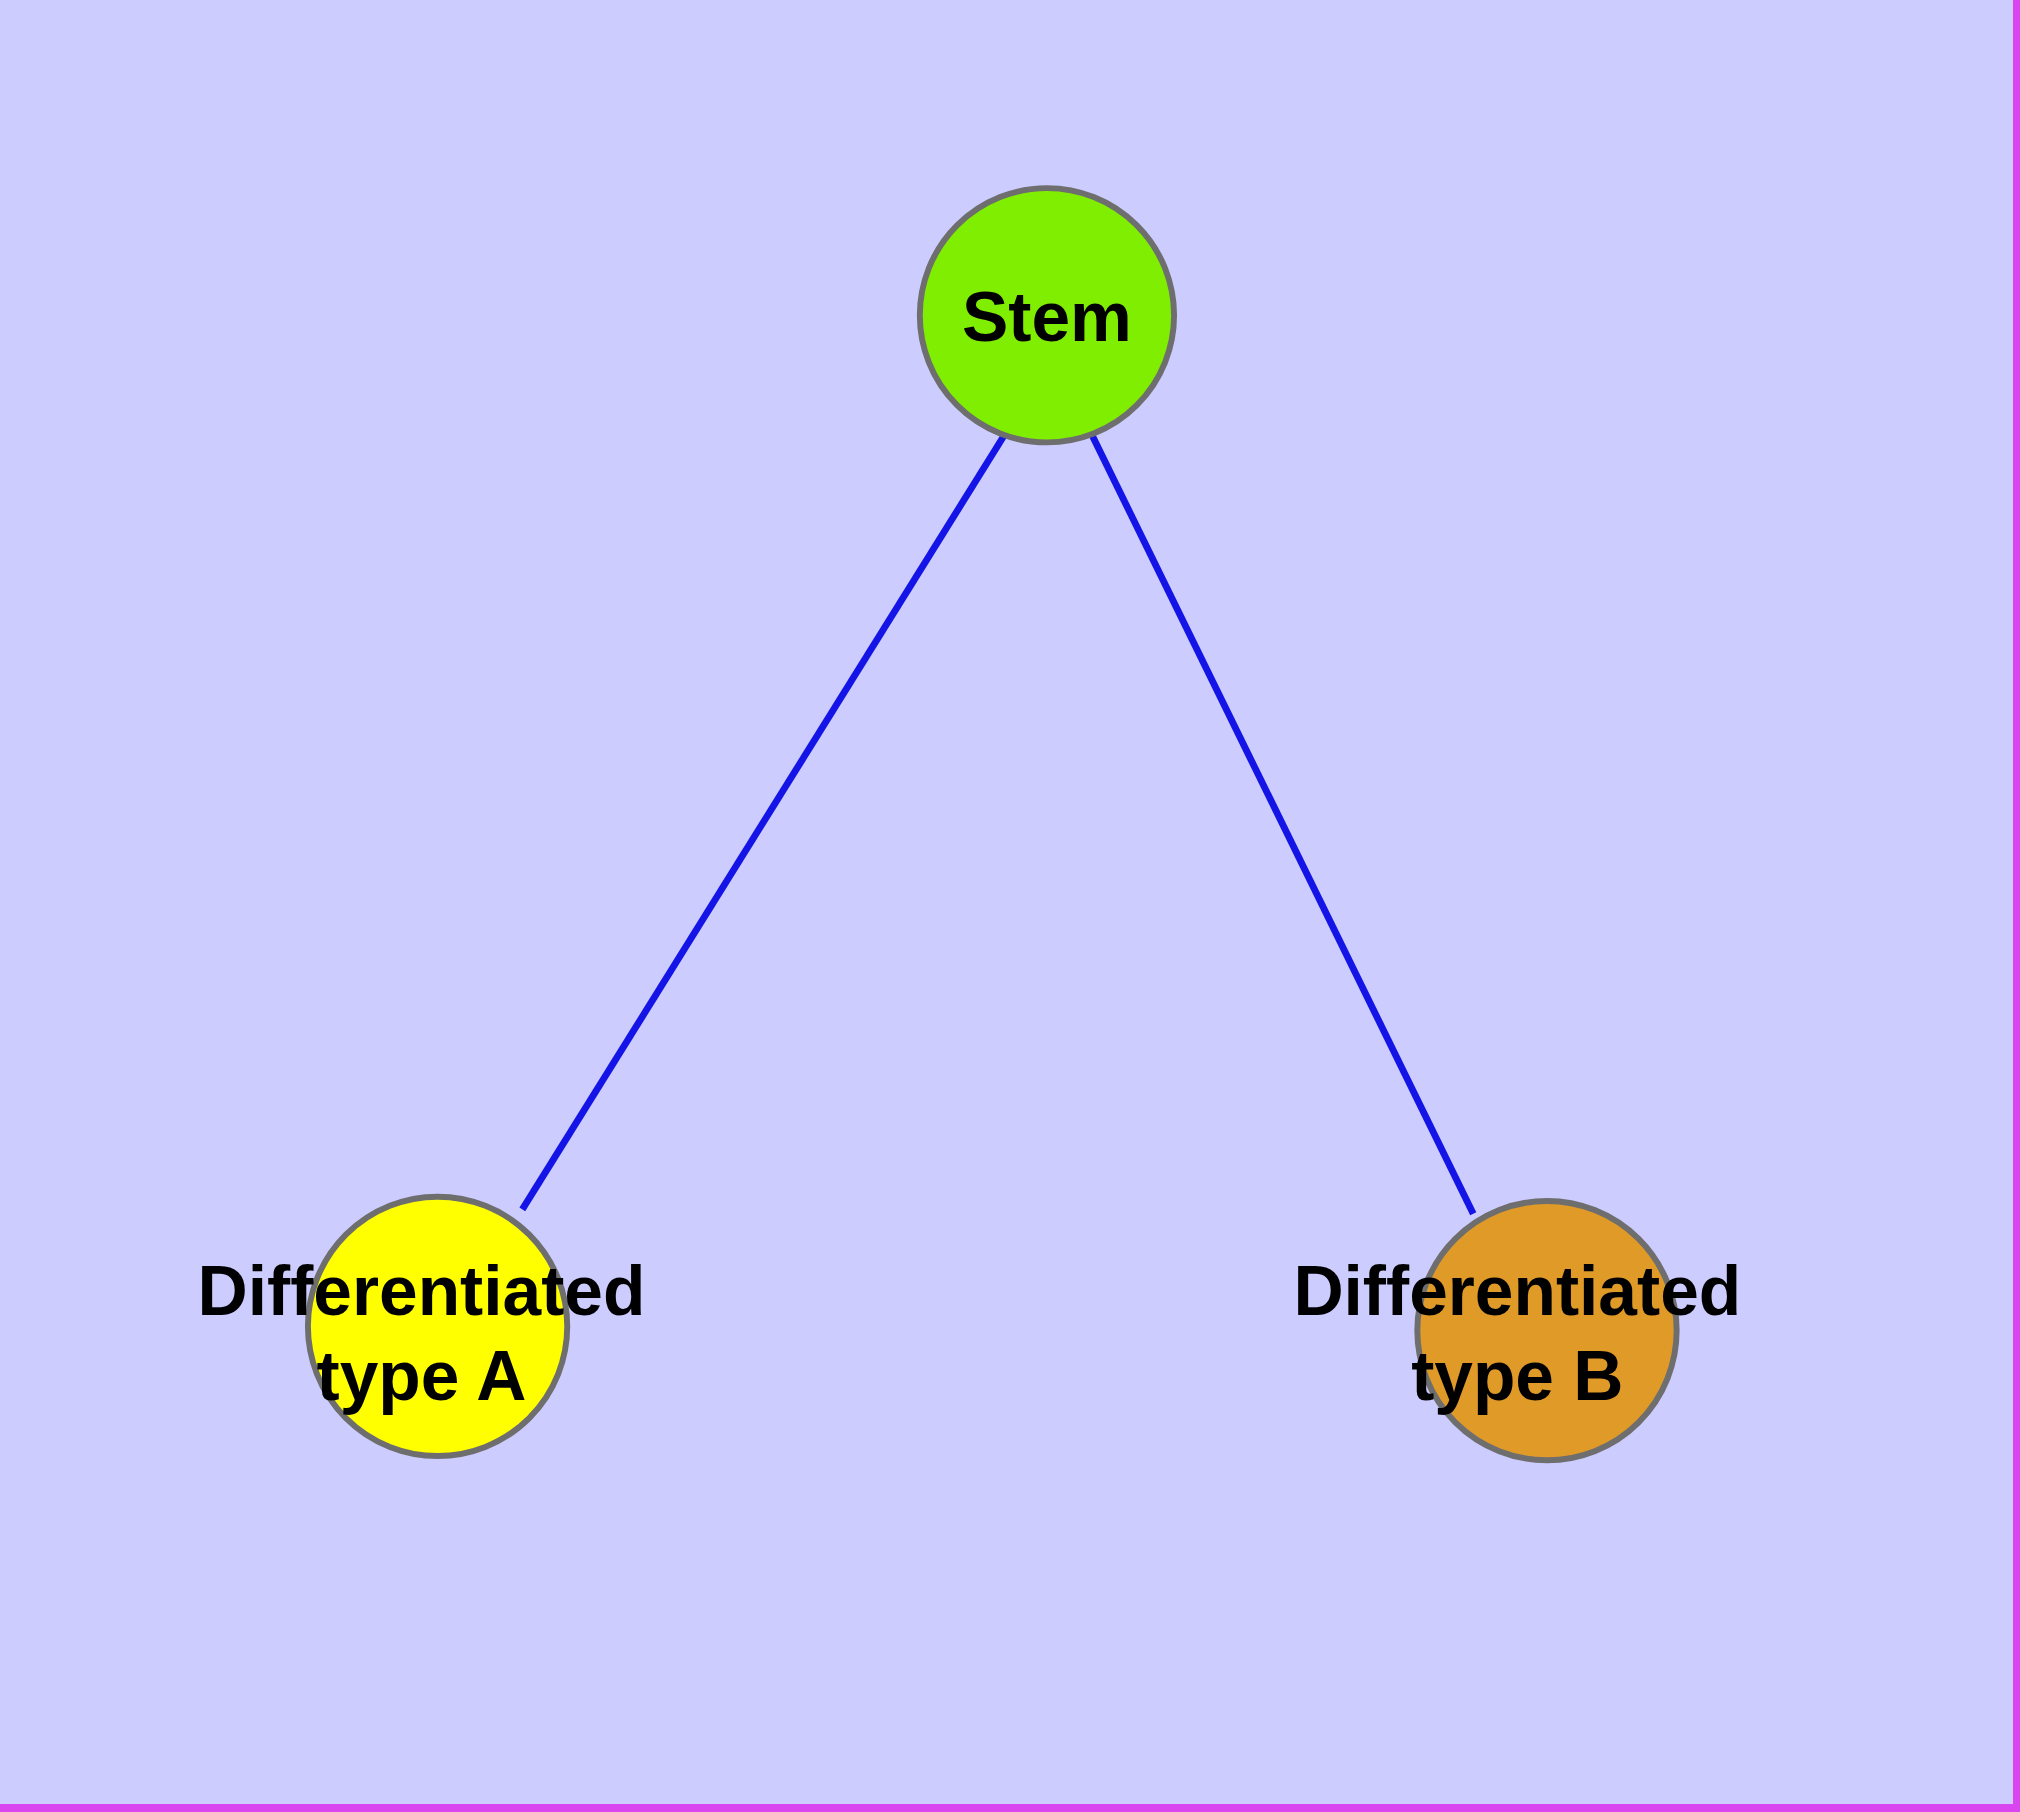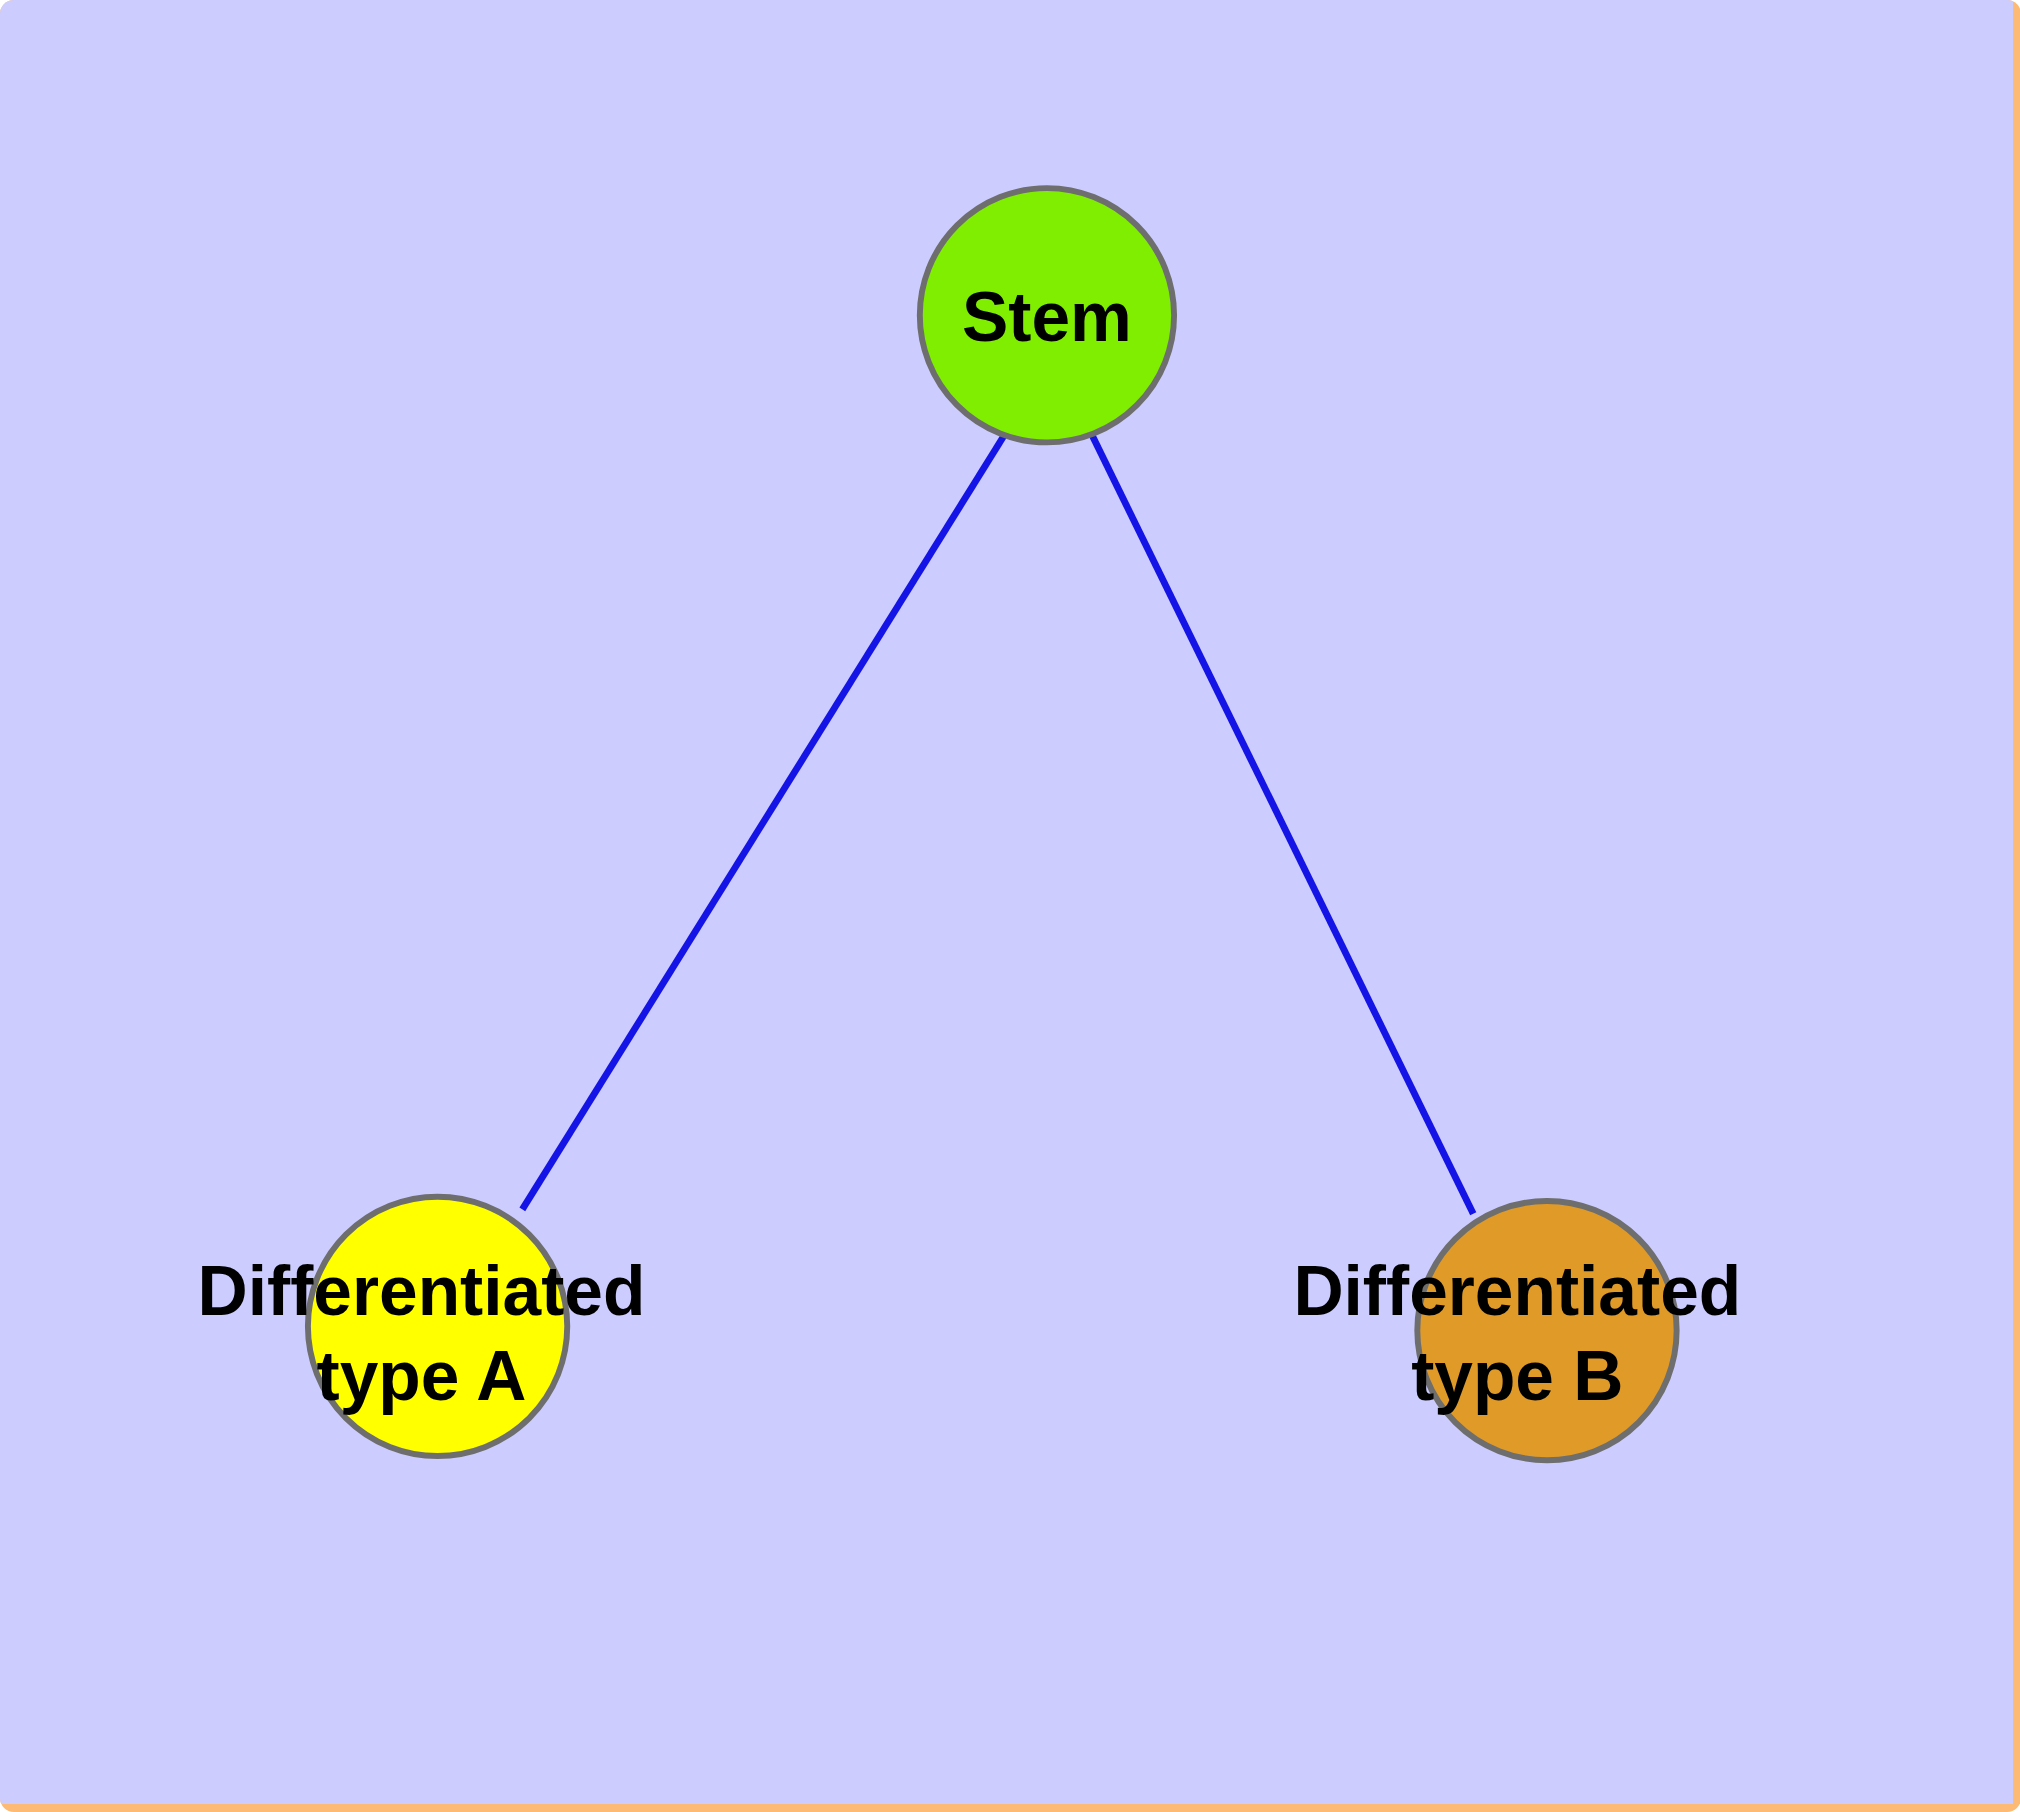--- a/index.html
+++ b/index.html
@@ -5,23 +5,22 @@
 <style>
   html, body {
     margin: 0;
     padding: 0;
     background: #ffffff;
   }
   #canvas {
     position: relative;
     width: 2021px;
     height: 1812px;
-    background: #fdba74;
+    background: #d946ef;
     overflow: hidden;
-    border-radius: 14px;
   }
   #plot-area {
     position: absolute;
     left: 0;
     top: 0;
     width: 2013px;
     height: 1804px;
     background: #ccccff;
   }
   #graph-svg {

